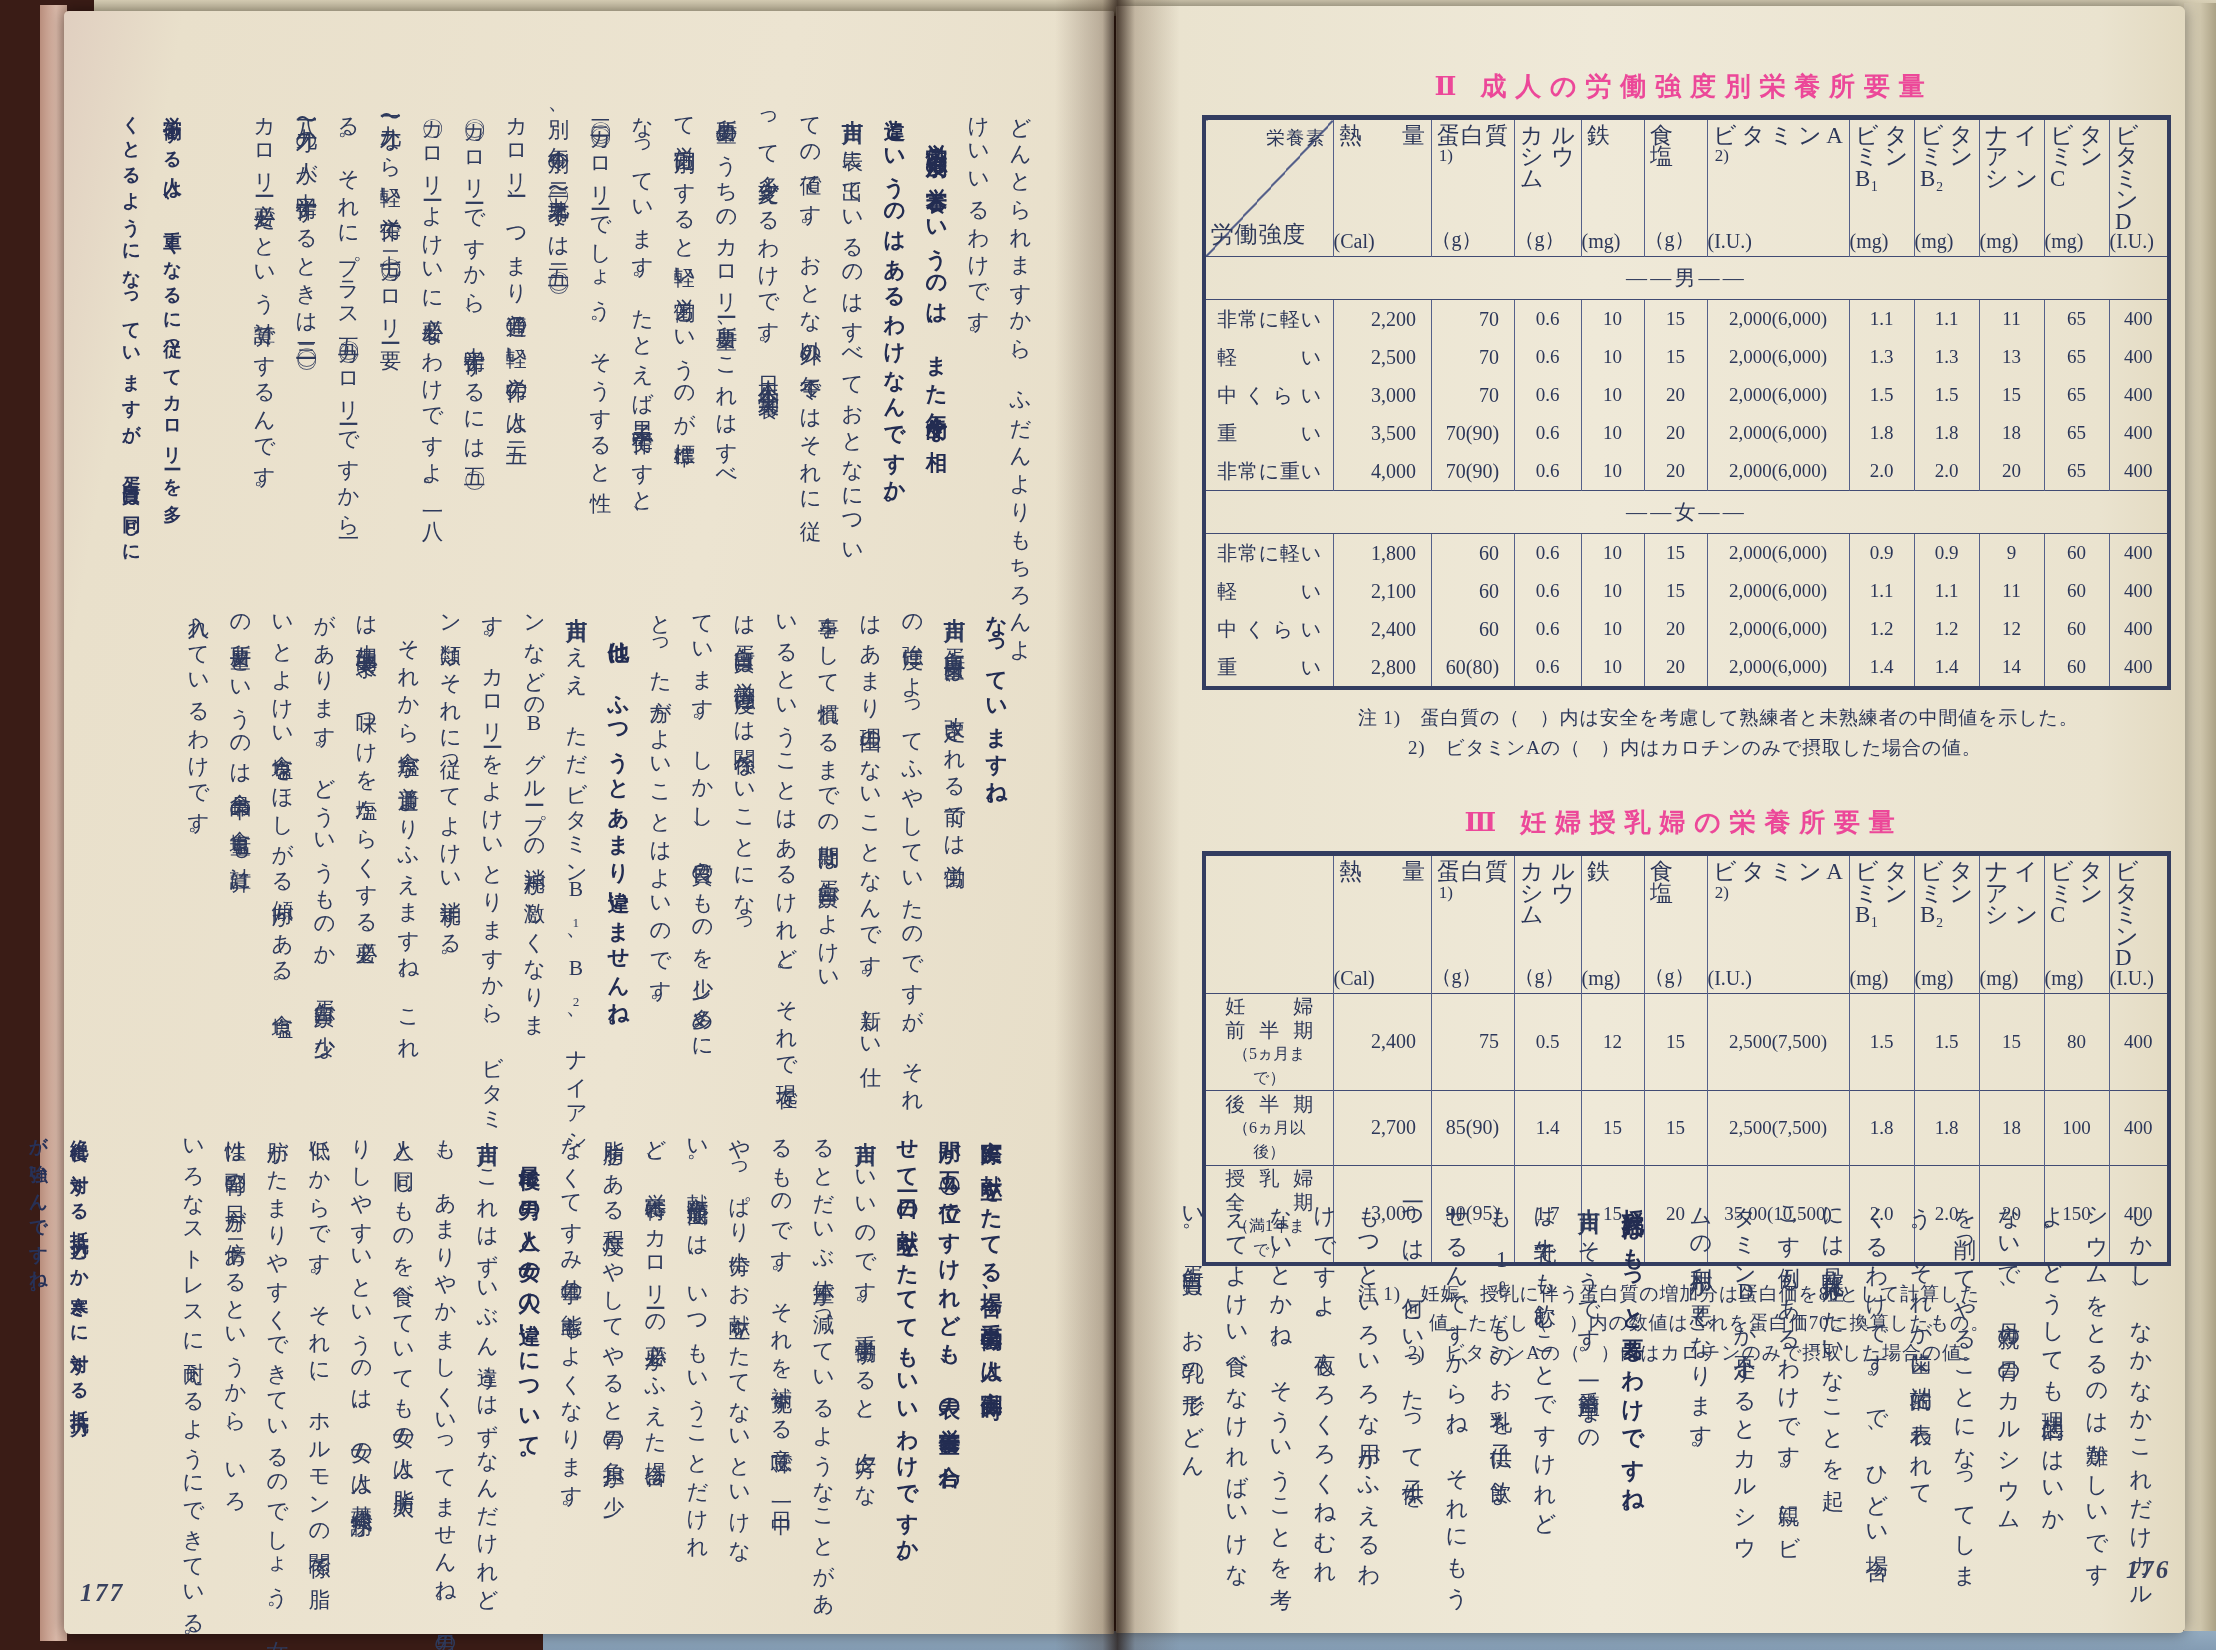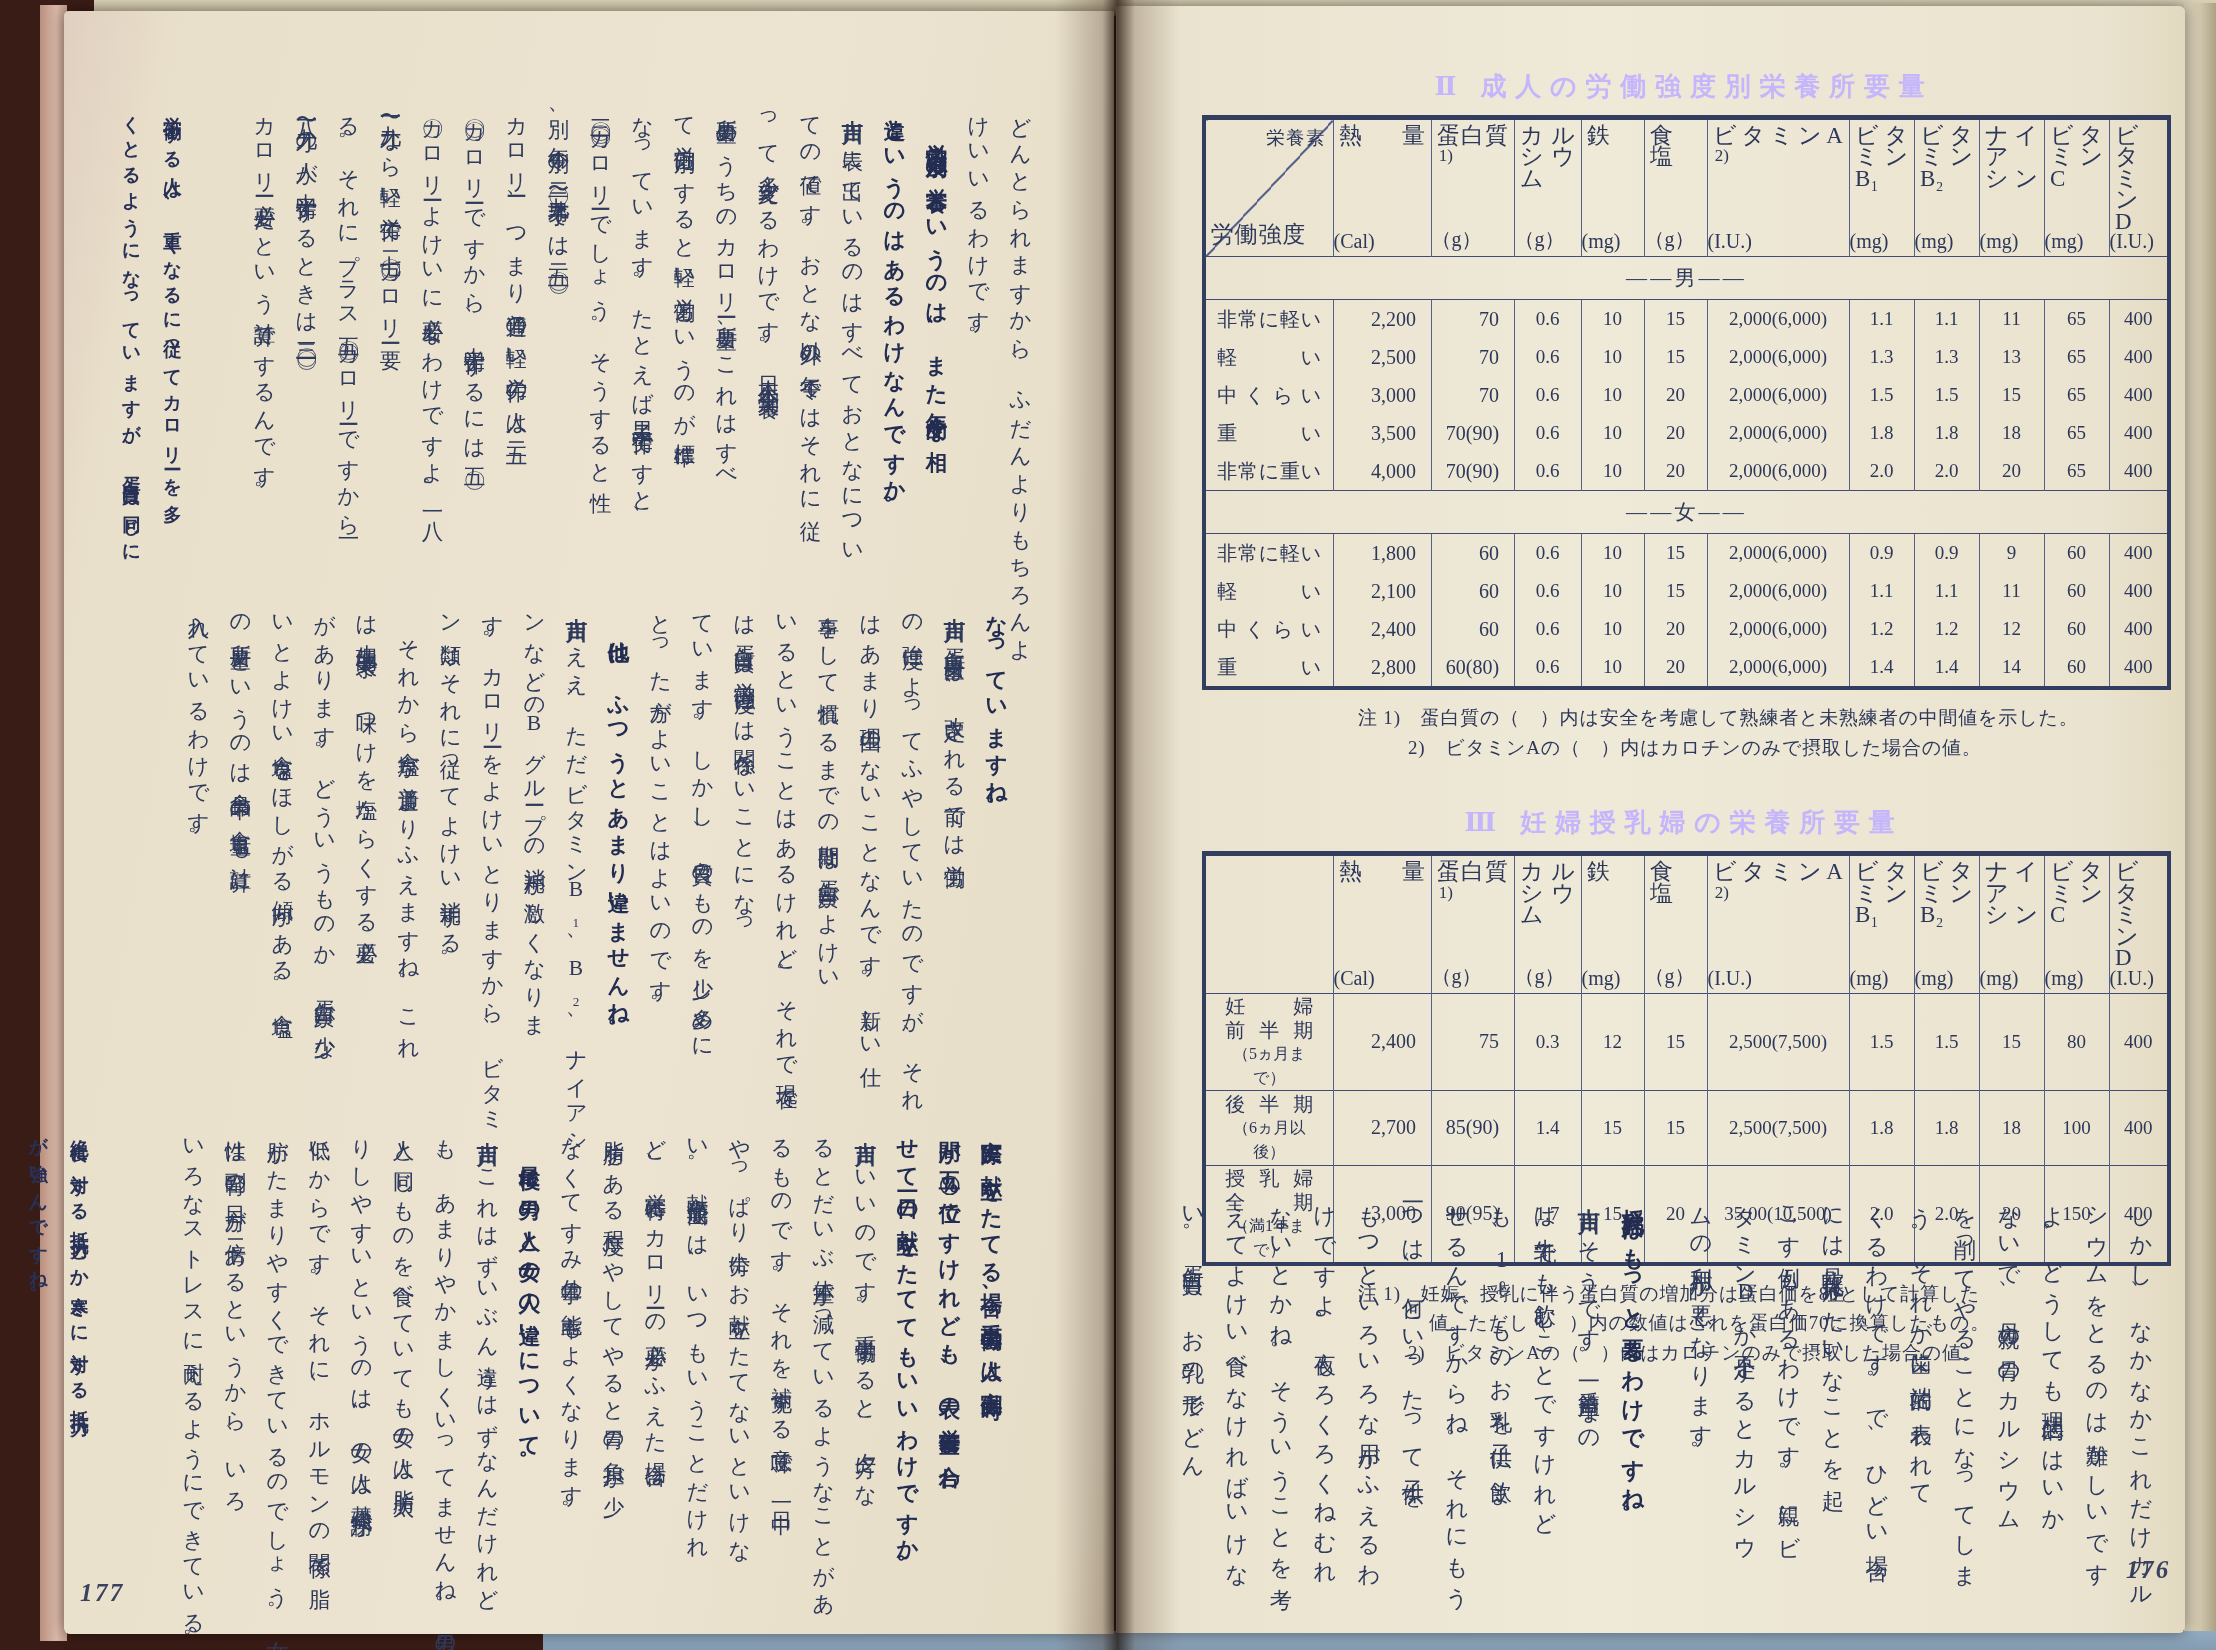--- a/index.html
+++ b/index.html
@@ -32,21 +32,21 @@
   .tcol.bold{font-weight:700;color:#232d52;}
   .tcol.mnote{font-size:18.4px;letter-spacing:4.8px;line-height:41px;font-weight:700;color:#273157;}
   .tcol.gap{margin-block-start:27px;}
   .tcol.pad1{padding-block-start:24px;}
   .tcol.pad2{padding-block-start:46px;}
   .speaker{font-weight:700;}
 
   
   #right-tables{position:absolute;left:1202px;top:69px;width:964px;color:#2c3759;}
   .tbl-title{text-align:center;font-weight:700;font-size:26px;letter-spacing:8.8px;
-    color:#c4b5fd;margin:0 0 11.2px 0;}
+    color:#ec4899;margin:0 0 11.2px 0;}
   table.ntable{border-collapse:collapse;width:100%;table-layout:fixed;
     border:4px solid #333d60;border-top-width:5.6px;}
   .ntable td{border-left:1.6px solid #55608a;overflow:hidden;color:#2c3759;}
   .ntable td:first-child{border-left:none;}
   .ntable .hrow td{height:83px;vertical-align:top;position:relative;padding:4.8px 5.6px 24px;}
   .hl{display:block;text-align:justify;text-align-last:justify;font-size:23px;line-height:21.5px;}
   .hsub{display:block;font-size:17px;line-height:19px;text-align:left;padding-left:1.6px;}
   .hunit{position:absolute;bottom:3.2px;left:0;right:0;text-align:left;font-size:20px;}
   .corner{position:relative;background:linear-gradient(to bottom right,
     transparent 49.5%,#55608a 49.5%,#55608a 50.6%,transparent 50.6%);margin-left:12px;}
@@ -389,21 +389,21 @@
             </td>
           </tr>
           <tr class="drow">
             <td class="rlab" style="text-align: left;">
               <span class="l3line">妊婦</span>
               <span class="l3line">前半期</span>
               <span class="l3line paren">（5ヵ月まで）</span>
             </td>
             <td class="ra">2,400</td>
             <td class="ra">75</td>
-            <td class="va">0.3</td>
+            <td class="va">0.5</td>
             <td class="va">12</td>
             <td class="va">15</td>
             <td class="va">2,500(7,500)</td>
             <td class="va">1.5</td>
             <td class="va">1.5</td>
             <td class="va">15</td>
             <td class="va">80</td>
             <td class="va">400</td>
           </tr>
           <tr class="drow">

